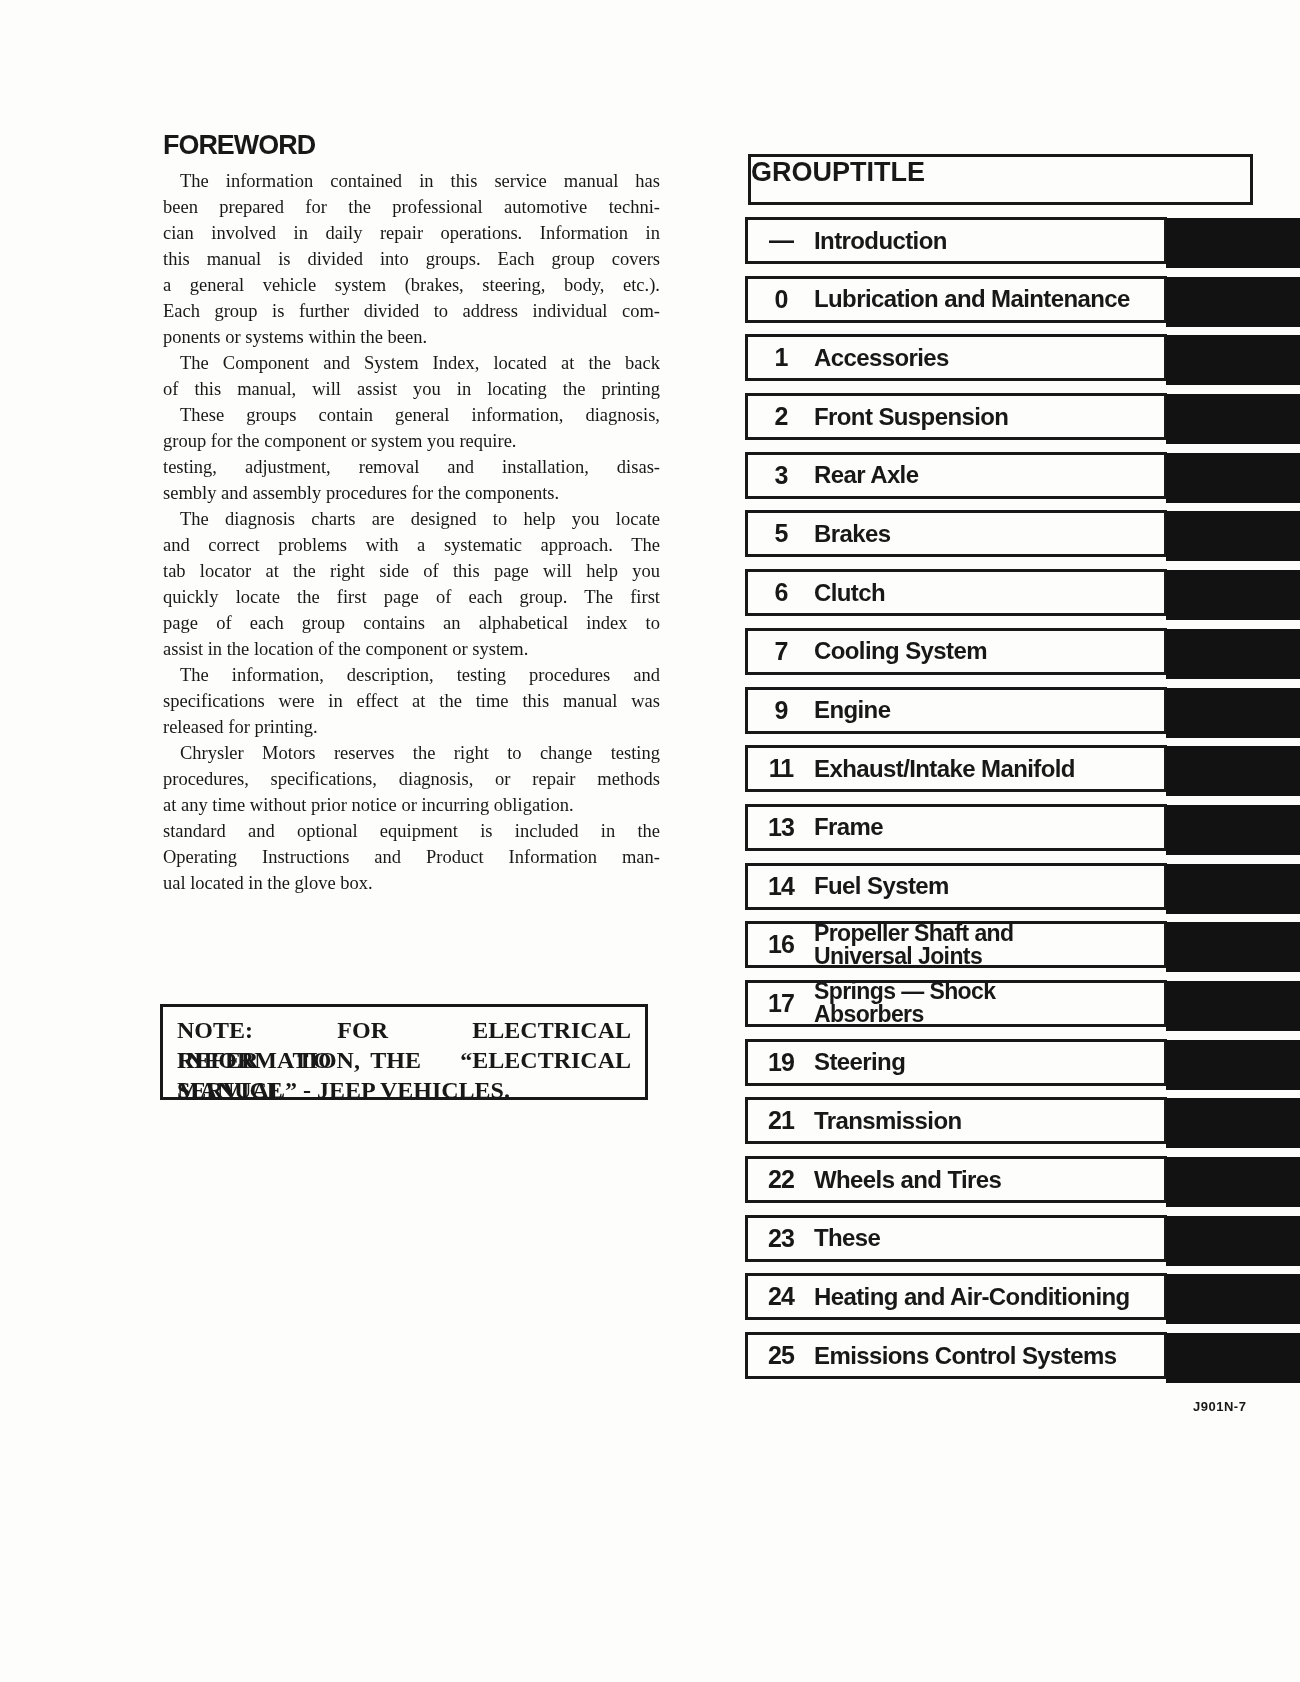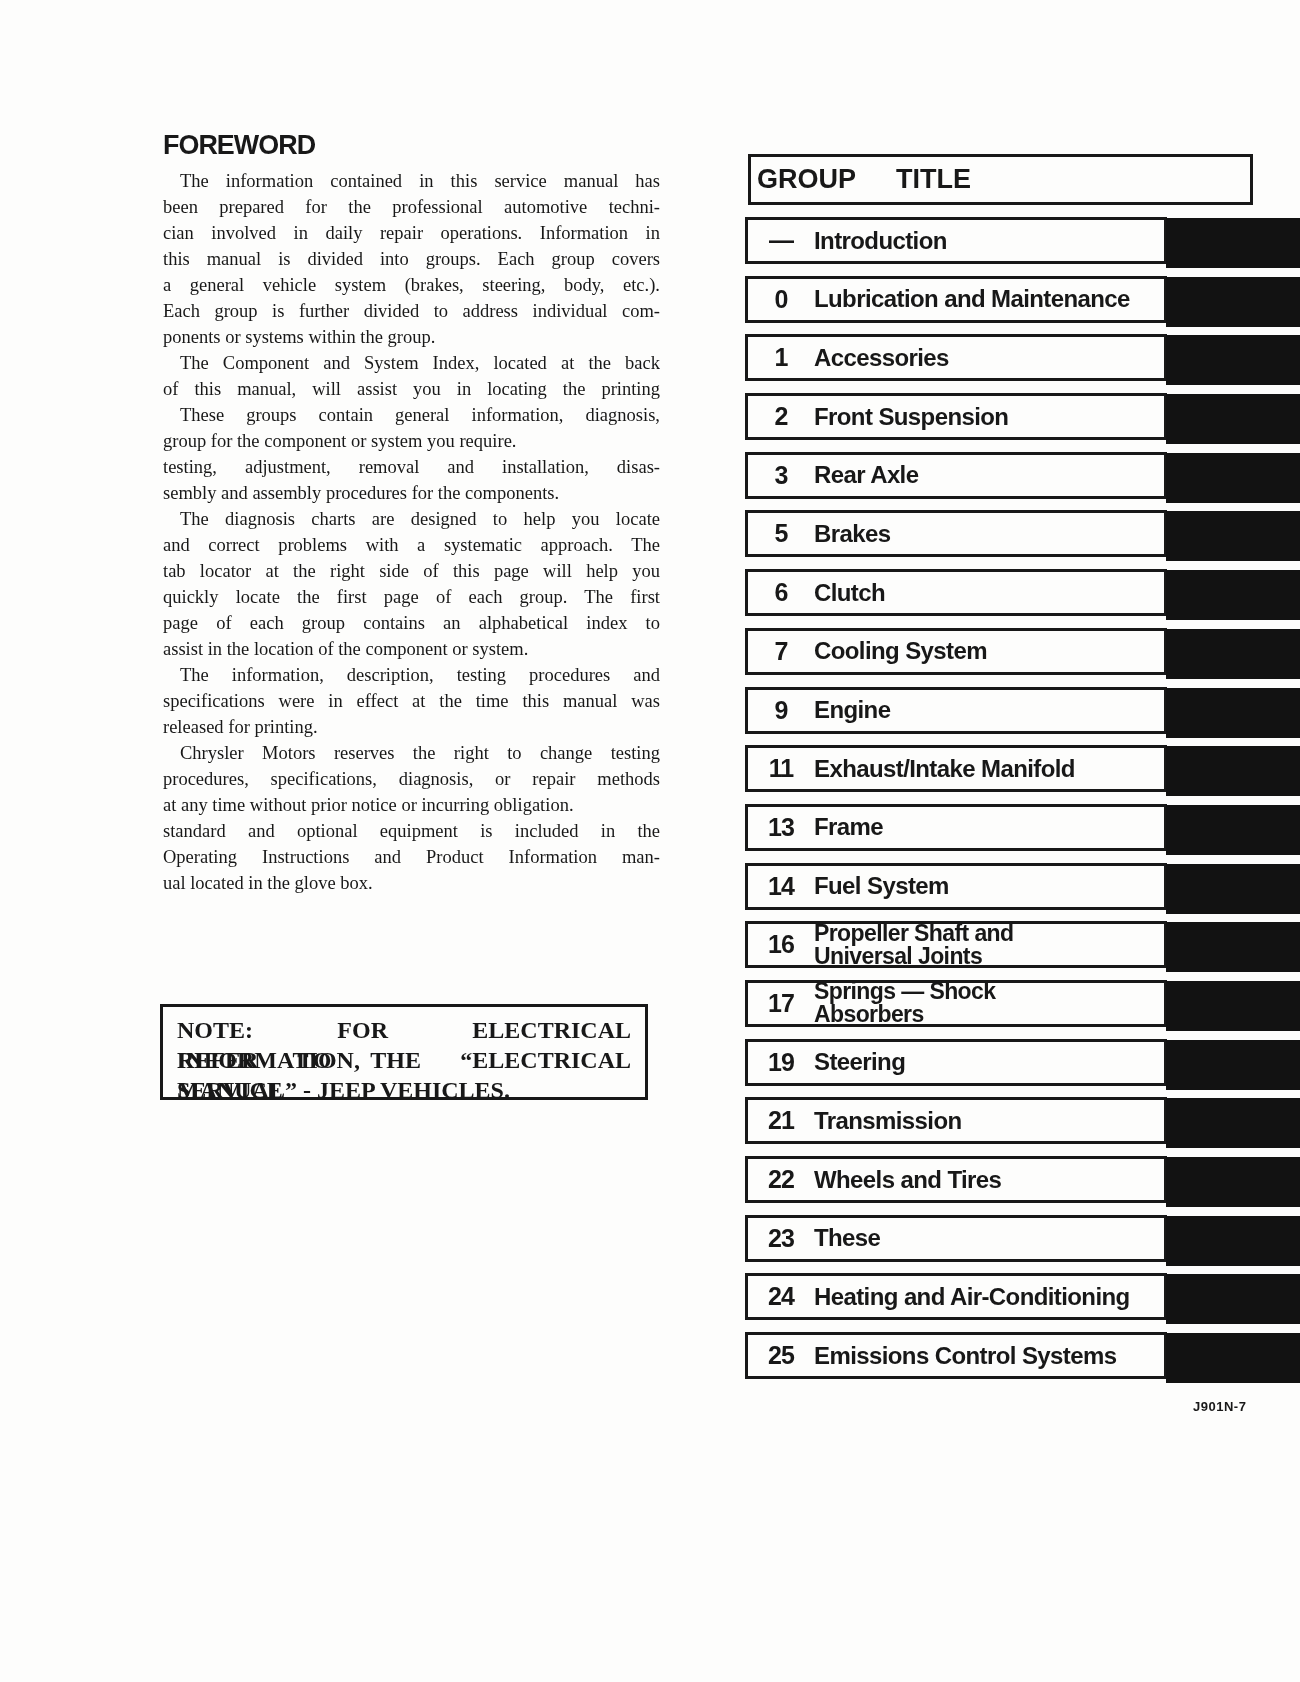--- a/index.html
+++ b/index.html
@@ -35,21 +35,21 @@
   }
   .note-line{
     font-size:24px;font-weight:bold;line-height:30px;height:30px;
     text-align:justify;text-align-last:justify;
   }
   .note-line.last{text-align-last:left;}
   
   .toc-header{
     position:absolute;left:748px;top:154px;width:505px;height:51px;
     box-sizing:border-box;border:3px solid #181818;
-    display:flex;align-items:center;gap:40px;padding-left:6px;
+    display:flex;padding-left:0;
     font-family:"Liberation Sans", sans-serif;
     font-weight:bold;font-size:27px;letter-spacing:0px;
     background:#fdfdfc;
   }
   .toc-rows{
     position:absolute;left:745px;top:217px;width:555px;
   }
   .toc-row{
     position:relative;
     width:422px;height:47px;margin-bottom:11.7px;
@@ -83,21 +83,21 @@
 
 <div class="fw-heading">FOREWORD</div>
 
 <div class="fw-text">
     <div class="fw-line first">The information contained in this service manual has</div>
     <div class="fw-line">been prepared for the professional automotive techni-</div>
     <div class="fw-line">cian involved in daily repair operations. Information in</div>
     <div class="fw-line">this manual is divided into groups. Each group covers</div>
     <div class="fw-line">a general vehicle system (brakes, steering, body, etc.).</div>
     <div class="fw-line">Each group is further divided to address individual com-</div>
-    <div class="fw-line last">ponents or systems within the group.</div>
+    <div class="fw-line last">ponents or systems within the been.</div>
     <div class="fw-line first">The Component and System Index, located at the back</div>
     <div class="fw-line">of this manual, will assist you in locating the printing</div>
     <div class="fw-line first">These groups contain general information, diagnosis,</div>
     <div class="fw-line last">group for the component or system you require.</div>
     <div class="fw-line">testing, adjustment, removal and installation, disas-</div>
     <div class="fw-line last">sembly and assembly procedures for the components.</div>
     <div class="fw-line first">The diagnosis charts are designed to help you locate</div>
     <div class="fw-line">and correct problems with a systematic approach. The</div>
     <div class="fw-line">tab locator at the right side of this page will help you</div>
     <div class="fw-line">quickly locate the first page of each group. The first</div>

